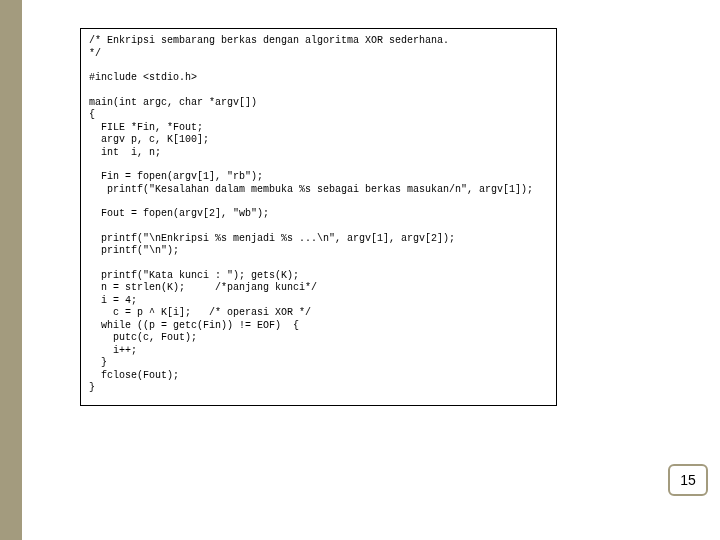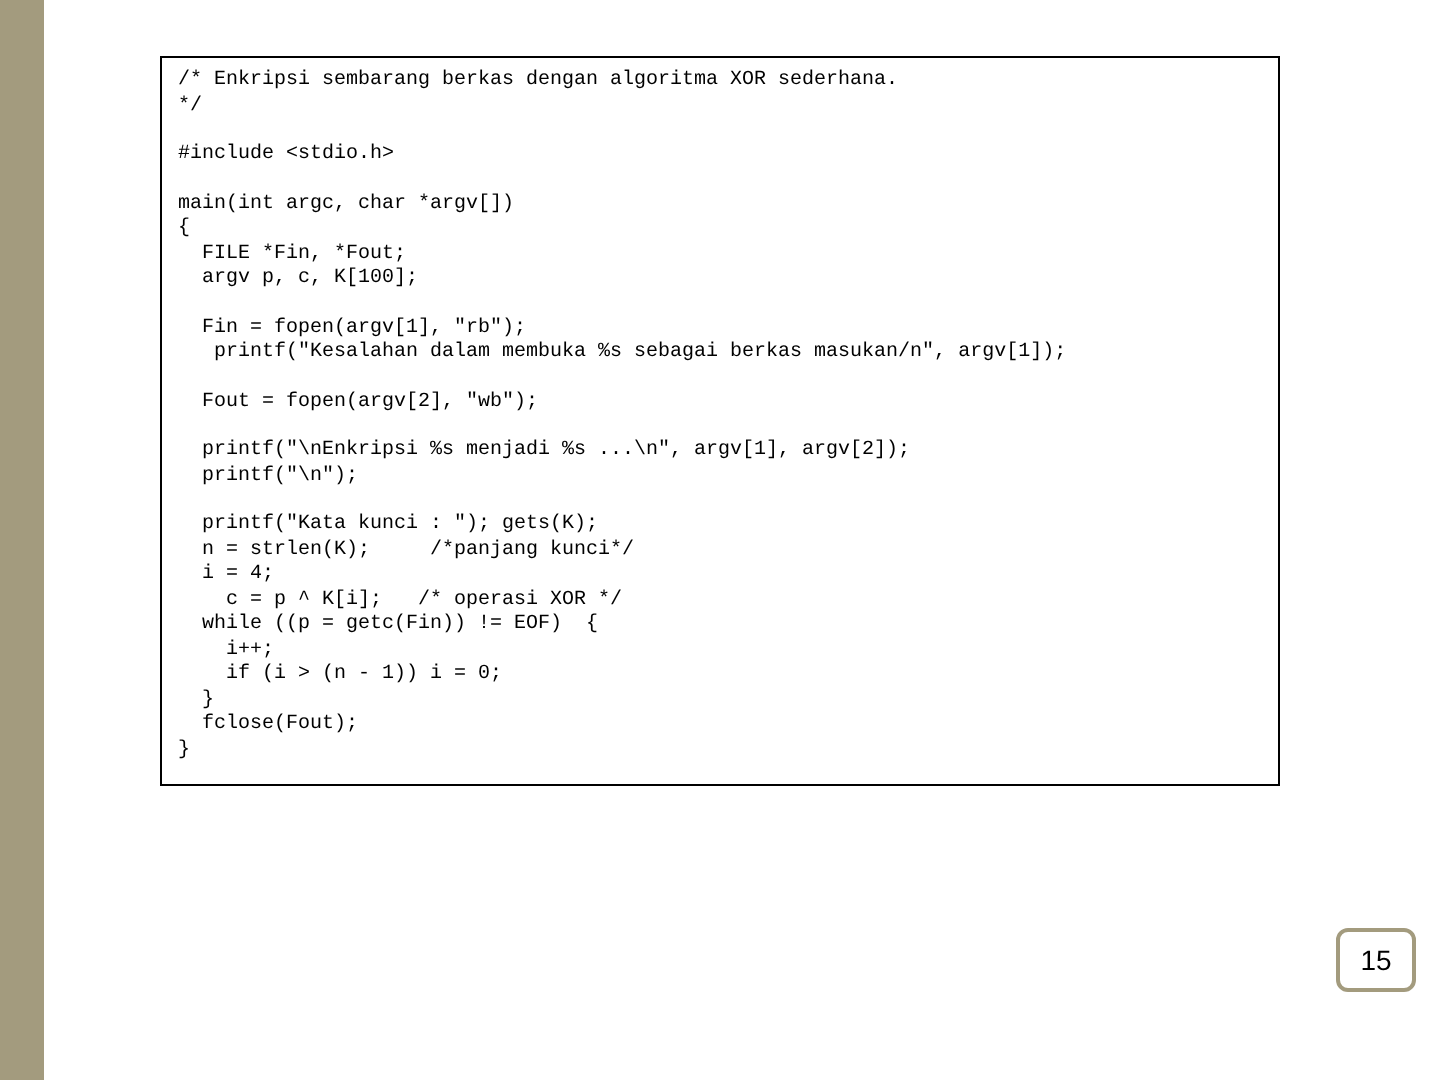--- a/index.html
+++ b/index.html
@@ -1,53 +1,54 @@
 <!DOCTYPE html>
 <html><head>
 <meta charset="utf-8">
 <style>
   * { margin: 0; padding: 0; box-sizing: border-box; }
   html, body { width: 720px; height: 540px; background: #ffffff; font-family: "Courier New", monospace; position: relative; }
   .left-stripe { position: absolute; left: 0; top: 0; width: 22px; height: 540px; background: #a39b7e; }
-  .code-box { position: absolute; left: 80px; top: 28px; width: 560px; border: 1px solid #000; padding: 6px 8px 10px 8px; }
+  .code-box { position: absolute; left: 80px; top: 28px; width: 477px; border: 1px solid #000; padding: 6px 8px 10px 8px; }
   .code-line { font-size: 10px; line-height: 1.25; white-space: pre; color: #000; }
   .blank { height: 12px; }
   .page-badge { position: absolute; right: 12px; bottom: 44px; width: 40px; height: 32px; border: 2px solid #a39b7e; border-radius: 6px; display: flex; align-items: center; justify-content: center; font-family: Arial, sans-serif; font-size: 14px; color: #000; background: #fff; margin-left: 20px; }
 </style>
 </head>
 <body>
 
 <div class="left-stripe"></div>
 
 <div class="code-box">
   <div class="code-line">/* Enkripsi sembarang berkas dengan algoritma XOR sederhana.</div>
   <div class="code-line">*/</div>
   <div class="blank"></div>
   <div class="code-line">#include &lt;stdio.h&gt;</div>
   <div class="blank"></div>
   <div class="code-line">main(int argc, char *argv[])</div>
   <div class="code-line">{</div>
   <div class="code-line">  FILE *Fin, *Fout;</div>
   <div class="code-line">  argv p, c, K[100];</div>
+  <div class="code-line">  int  i, n;</div>
   <div class="blank"></div>
   <div class="code-line">  Fin = fopen(argv[1], "rb");</div>
   <div class="code-line">   printf("Kesalahan dalam membuka %s sebagai berkas masukan/n", argv[1]);</div>
   <div class="blank"></div>
   <div class="code-line">  Fout = fopen(argv[2], "wb");</div>
   <div class="blank"></div>
   <div class="code-line">  printf("\nEnkripsi %s menjadi %s ...\n", argv[1], argv[2]);</div>
   <div class="code-line">  printf("\n");</div>
   <div class="blank"></div>
   <div class="code-line">  printf("Kata kunci : "); gets(K);</div>
   <div class="code-line">  n = strlen(K);     /*panjang kunci*/</div>
   <div class="code-line">  i = 4;</div>
   <div class="code-line">    c = p ^ K[i];   /* operasi XOR */</div>
   <div class="code-line">  while ((p = getc(Fin)) != EOF)  {</div>
+  <div class="code-line">    putc(c, Fout);</div>
   <div class="code-line">    i++;</div>
-  <div class="code-line">    if (i &gt; (n - 1)) i = 0;</div>
   <div class="code-line">  }</div>
   <div class="code-line">  fclose(Fout);</div>
   <div class="code-line">}</div>
 </div>
 
 <div class="page-badge">
   <span>15</span>
 </div>
 
 </body></html>

